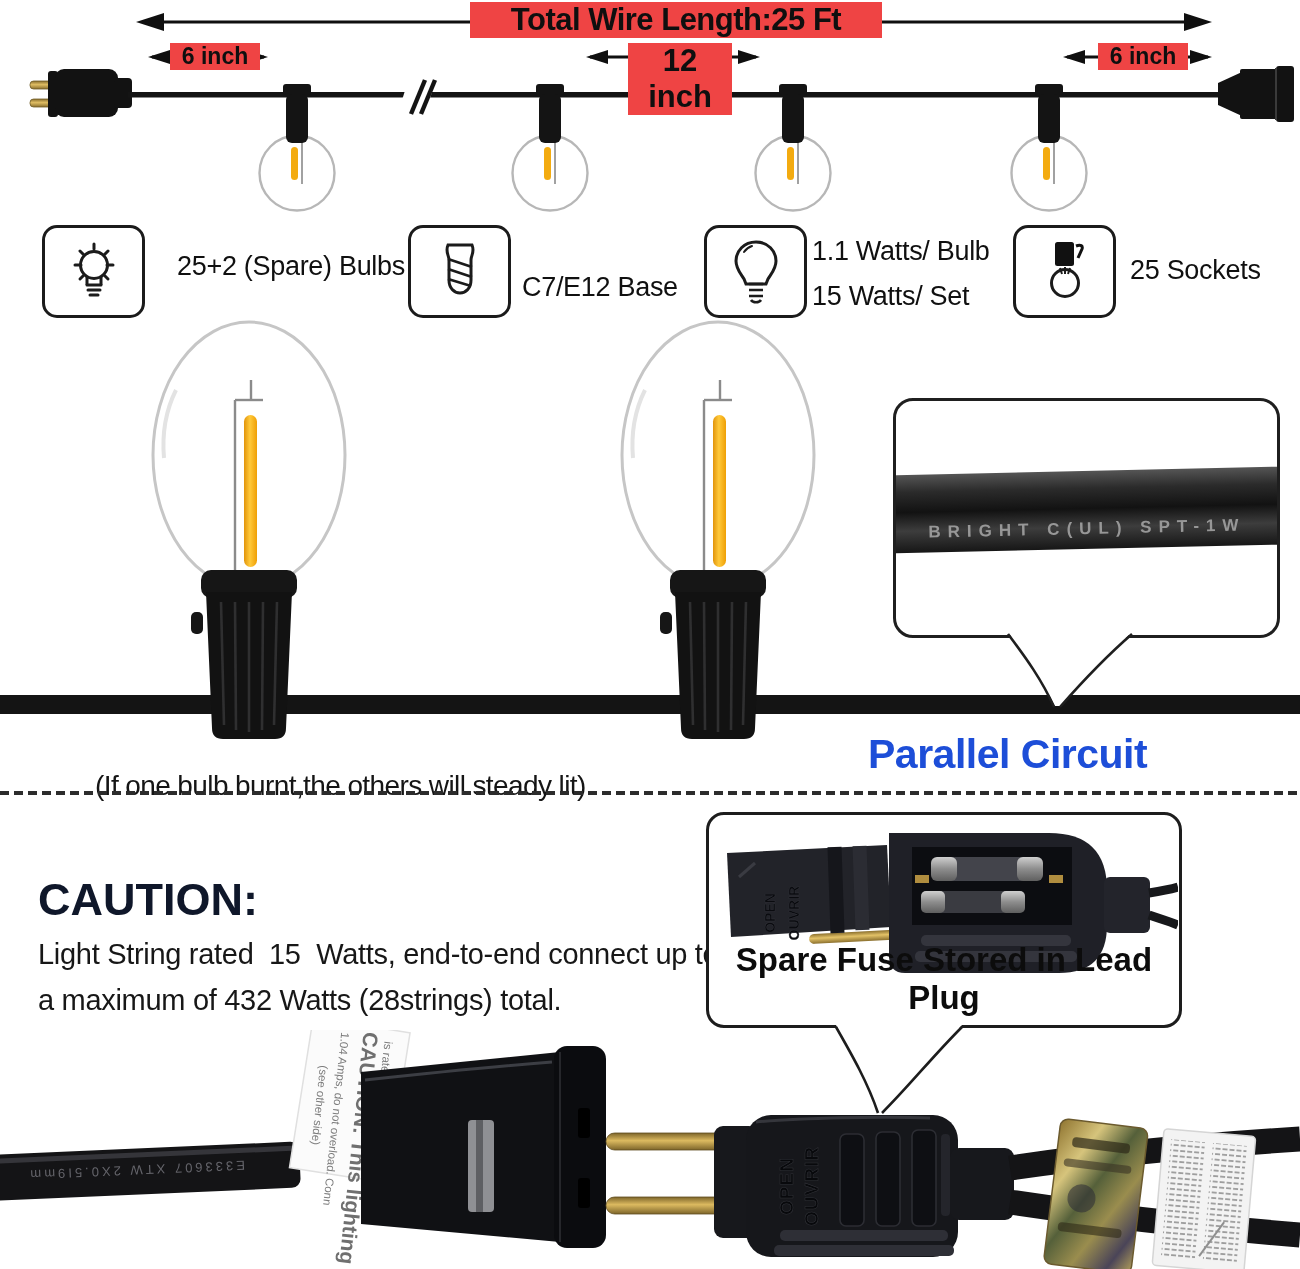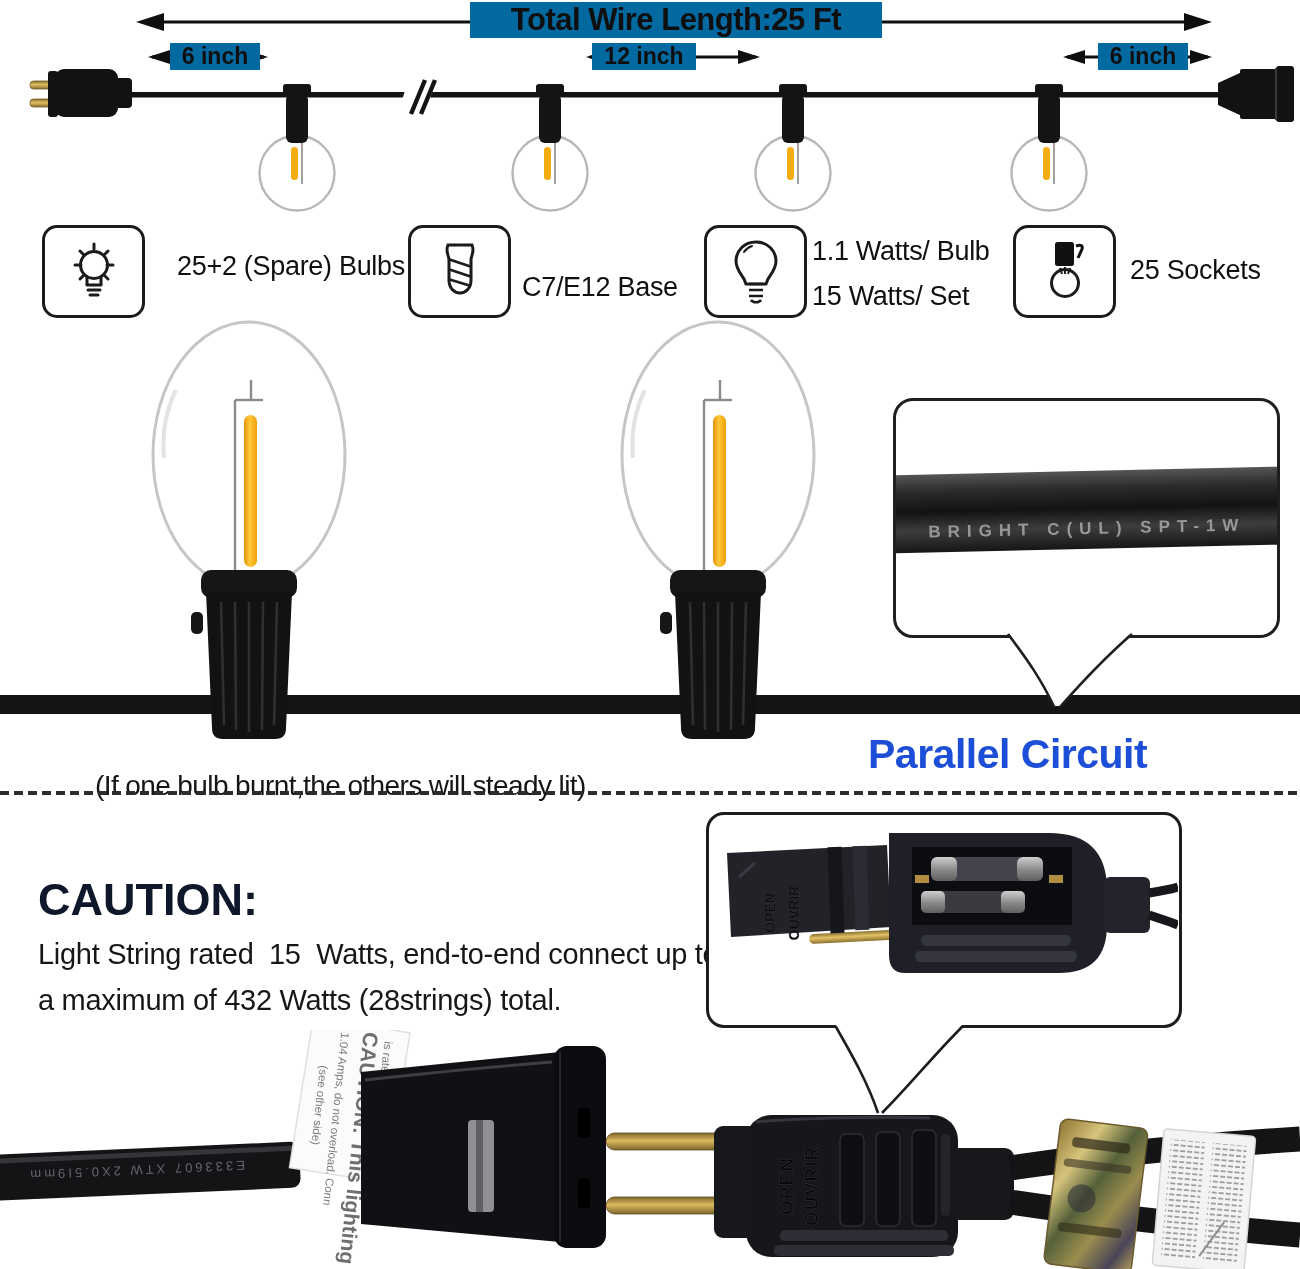--- a/index.html
+++ b/index.html
@@ -1,20 +1,20 @@
 <!DOCTYPE html>
 <html><head>
 <meta charset="utf-8">
 <style>
   html,body{margin:0;padding:0;background:#fff;}
   body{width:1300px;height:1269px;position:relative;overflow:hidden;
        font-family:"Liberation Sans","DejaVu Sans",sans-serif;color:#111;}
   .abs{position:absolute;}
   svg{display:block;}
-  .meas-label{position:absolute;background:#0369a1;text-align:center;font-weight:600;color:#0f0f0f;padding:0 6px;}
+  .meas-label{position:absolute;background:#ef4444;text-align:center;font-weight:600;color:#0f0f0f;padding:0 6px;}
   .feat-box{position:absolute;width:103px;height:93px;border:3px solid #1b1b1b;border-radius:15px;
             background:#fff;display:flex;align-items:center;justify-content:center;box-sizing:border-box;}
   .feat-label{position:absolute;font-size:27px;color:#101010;letter-spacing:-0.3px;white-space:nowrap;}
   .callout-box{position:absolute;left:893px;top:398px;width:387px;height:240px;border:3px solid #1f1f1f;
                border-radius:20px;background:#fff;box-sizing:border-box;overflow:hidden;z-index:5;}
   .wire-photo{position:absolute;left:-4px;right:-4px;top:70px;height:78px;transform:rotate(-1.3deg);
               background:linear-gradient(180deg,#555 0%,#2b2b2b 22%,#121212 48%,#3d3d3d 72%,#161616 100%);
               display:flex;align-items:flex-end;justify-content:center;}
   .wire-marking{color:#979797;font-size:17px;font-weight:700;letter-spacing:7px;padding-bottom:10px;white-space:nowrap;}
   .gauge-label{position:absolute;left:0;right:0;top:160px;text-align:center;font-size:34px;color:#2b2b2b;letter-spacing:0.5px;}
@@ -112,21 +112,21 @@
   <g fill="#121212">
     <polygon points="1218,83 1242,72 1242,116 1218,105"></polygon>
     <rect x="1240" y="69" width="42" height="50" rx="2"></rect>
     <rect x="1276" y="66" width="18" height="56" rx="3"></rect>
     <line x1="1276" y1="68" x2="1276" y2="120" stroke="#3a3a3a" stroke-width="2"></line>
   </g>
 </svg>
 
 <div class="meas-label" style="left:470px;top:2px;width:400px;font-size:31px;letter-spacing:-0.5px;">Total Wire Length:25 Ft</div>
 <div class="meas-label" style="left:170px;top:43px;width:78px;font-size:23px;">6 inch</div>
-<div class="meas-label" style="left:592px;top:43px;width:92px;font-size:23px;">12 inch</div>
+<div class="meas-label" style="left:628px;top:43px;width:92px;font-size:31px;">12 inch</div>
 <div class="meas-label" style="left:1098px;top:43px;width:78px;font-size:23px;">6 inch</div>
 
 <div class="feat-box" style="left:42px;top:225px;">
   <svg width="66" height="70" viewBox="0 0 66 70" fill="none" stroke="#1b1b1b">
     <circle cx="33" cy="28" r="13.5" stroke-width="3"></circle>
     <path d="M26,39 L26,48 M40,39 L40,48" stroke-width="3"></path>
     <path d="M26,48 h14 M27,53 h12 M29,58 h8" stroke-width="3" stroke-linecap="round"></path>
     <g stroke-width="3" stroke-linecap="round">
       <line x1="33" y1="7" x2="33" y2="12"></line>
       <line x1="14" y1="28" x2="20" y2="28"></line>
@@ -268,20 +268,21 @@
     <rect x="212" y="76" width="24" height="22" rx="5" fill="url(#fuseMetal)"></rect>
     <rect x="292" y="76" width="24" height="22" rx="5" fill="url(#fuseMetal)"></rect>
     <rect x="206" y="60" width="14" height="8" fill="#b08d3f"></rect>
     <rect x="340" y="60" width="14" height="8" fill="#b08d3f"></rect>
     <rect x="212" y="120" width="150" height="11" rx="5" fill="#34353d"></rect>
     <rect x="206" y="136" width="162" height="11" rx="5" fill="#34353d"></rect>
     <rect x="395" y="62" width="46" height="56" rx="6" fill="#23242b"></rect>
     <path d="M440,78 C452,76 462,74 469,72" stroke="#17181b" stroke-width="9" fill="none"></path>
     <path d="M440,100 C452,104 462,107 469,110" stroke="#17181b" stroke-width="9" fill="none"></path>
   </svg>
+  <div class="fuse-caption">Spare Fuse Stored in Lead Plug</div>
 </div>
 <svg class="tail" style="left:818px;top:1025px;" width="165" height="92" viewBox="0 0 165 92">
   <path d="M18,0 H144 C114,32 90,58 67,89 H59 C48,58 32,28 18,0 Z" fill="#fff"></path>
   <path d="M18,2 C34,30 50,58 60,88" stroke="#1d1d1d" stroke-width="2.6" fill="none"></path>
   <path d="M144,2 C114,32 92,60 64,88" stroke="#1d1d1d" stroke-width="2.6" fill="none"></path>
 </svg>
 
 <svg class="abs" style="left:0;top:1030px;z-index:1;" width="1300" height="239" viewBox="0 0 1300 239">
   <defs>
     <linearGradient id="gold3" x1="0" y1="0" x2="0" y2="1">

